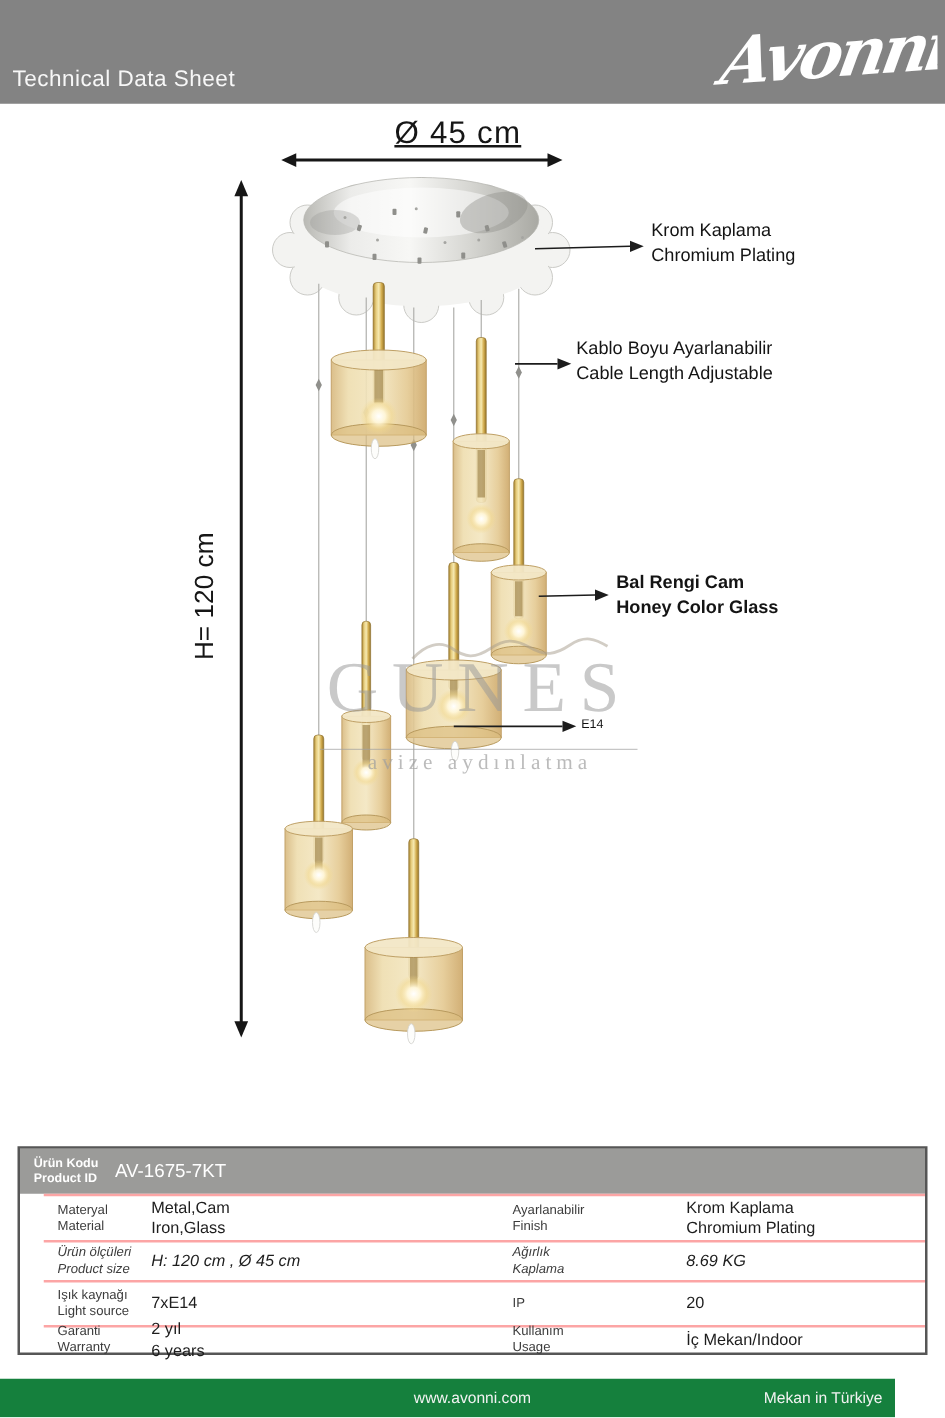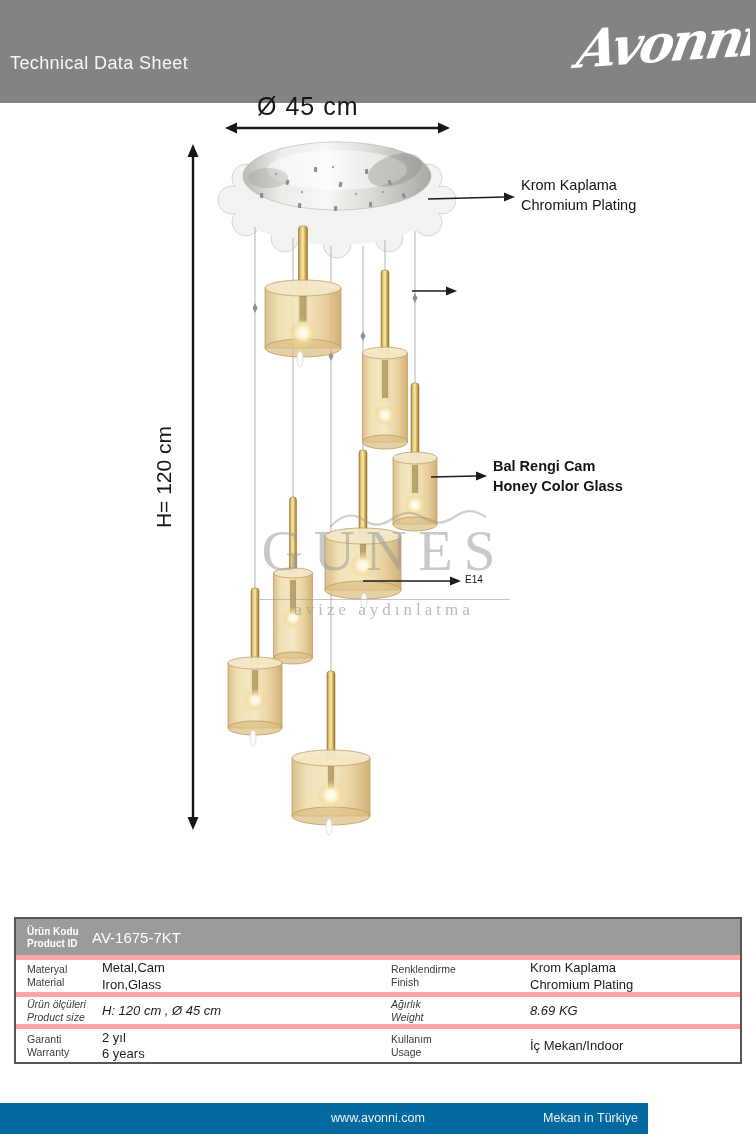--- a/index.html
+++ b/index.html
@@ -1,26 +1,26 @@
 <!DOCTYPE html>
 <html><head>
 <meta charset="utf-8">
 <style>
   html,body{margin:0;padding:0;background:#ffffff;}
   #page{position:relative;width:756px;height:1134px;background:#ffffff;overflow:hidden;
         font-family:"Liberation Sans",sans-serif;}
 
   
-  .hdr{position:absolute;left:0;top:0;width:756px;height:103px;background:#838383;}
+  .hdr{position:absolute;left:0;top:0;width:756px;height:83px;background:#838383;}
   .hdr-title{position:absolute;left:10px;top:53px;font-size:18px;color:#f7f7f7;letter-spacing:0.4px;}
   .logo-svg{position:absolute;right:6px;top:2px;}
 
   
-  .dia-label{position:absolute;left:257px;top:92px;width:160px;text-align:left;
-             font-size:25px;color:#161616;letter-spacing:1px;z-index:4;}
+  .dia-label{position:absolute;left:257px;top:92px;width:160px;text-align:right;
+             font-size:25px;color:#161616;letter-spacing:1px;z-index:4;text-decoration:underline;}
   .h-label{position:absolute;left:105px;top:464px;width:120px;height:26px;text-align:center;
            font-size:21px;color:#161616;transform:rotate(-90deg);z-index:4;}
   .ann{position:absolute;font-size:14.5px;line-height:19.5px;color:#141414;z-index:4;white-space:nowrap;}
   .ann-plating{left:521px;top:176px;}
   .ann-cable{left:461px;top:270px;}
   .ann-glass{left:493px;top:457px;font-weight:bold;}
   .ann-e14{left:465px;top:570px;font-size:10px;}
 
   
   .wm{position:absolute;z-index:2;color:rgba(152,152,152,0.52);font-family:"Liberation Serif",serif;}
@@ -28,34 +28,34 @@
   .wm-line{position:absolute;left:256px;top:599px;width:254px;height:1px;background:rgba(160,160,160,0.6);z-index:2;}
   .wm-sub{left:258px;top:600px;width:252px;text-align:center;font-size:17px;letter-spacing:4px;
           color:rgba(158,158,158,0.7);}
 
   .lamp-svg{position:absolute;left:0;top:0;z-index:1;}
   .over-svg{position:absolute;left:0;top:0;z-index:3;pointer-events:none;}
 
   
   .spec{position:absolute;left:14px;top:917px;width:728px;border:2px solid #565656;box-sizing:border-box;}
   .trow{position:relative;box-sizing:border-box;}
-  .trow + .trow{border-top:5px solid #fca5a5;}
+  .trow + .trow{border-top:2px solid #fca5a5;margin-left:19px;}
   .th-row{height:36px;background:#9b9b99;}
-  .r1{height:37px;} .r2{height:32px;font-style:italic;} .r3{height:36px;} .r4{height:38px;}
+  .r1{height:37px;} .r2{height:32px;font-style:italic;} .r3{height:36px;} .r4{height:22px;}
   .cell{position:absolute;top:50%;transform:translateY(-50%);white-space:nowrap;}
   .lab{left:11px;font-size:10.5px;line-height:13px;color:#3c3c3c;}
   .val{left:86px;font-size:13px;line-height:16.5px;color:#1d1d1d;}
   .lab2{left:375px;font-size:10.5px;line-height:13px;color:#3c3c3c;}
   .val2{left:514px;font-size:13px;line-height:16.5px;color:#1d1d1d;}
   .ph-lab{left:11px;font-size:10px;line-height:11.5px;font-weight:bold;color:#ffffff;}
   .ph-val{left:76px;font-size:15px;color:#ffffff;}
   .cell div:empty{display:none;}
 
   
-  .ftr{position:absolute;left:0;top:1103px;width:648px;height:31px;background:#0369a1;}
+  .ftr{position:absolute;left:0;top:1103px;width:716px;height:31px;background:#15803d;}
   .ftr-site{position:absolute;left:0;top:8px;width:756px;text-align:center;font-size:12.5px;color:#f2f2f2;}
   .ftr-made{position:absolute;right:10px;top:8px;font-size:12.5px;color:#f2f2f2;}
 </style>
 </head>
 <body>
 
 <div id="page">
 
   <div class="hdr">
     <div class="hdr-title">Technical Data Sheet</div>
@@ -261,20 +261,24 @@
     </g>
   </svg>
 
   <div class="dia-label">Ø 45 cm</div>
   <div class="h-label">H= 120 cm</div>
 
   <div class="ann ann-plating">
     <div>Krom Kaplama</div>
     <div>Chromium Plating</div>
   </div>
+  <div class="ann ann-cable">
+    <div>Kablo Boyu Ayarlanabilir</div>
+    <div>Cable Length Adjustable</div>
+  </div>
   <div class="ann ann-glass">
     <div>Bal Rengi Cam</div>
     <div>Honey Color Glass</div>
   </div>
   <div class="ann ann-e14">E14</div>
 
   <div class="spec">
     <div class="trow th-row">
       <div class="cell ph-lab">
         <div>Ürün Kodu</div>
@@ -286,48 +290,66 @@
     <div class="trow r1">
       <div class="cell lab">
         <div>Materyal</div>
         <div>Material</div>
       </div>
       <div class="cell val">
         <div>Metal,Cam</div>
         <div>Iron,Glass</div>
       </div>
       <div class="cell lab2">
-        <div>Renklendirme</div>
+        <div>Ayarlanabilir</div>
         <div>Finish</div>
       </div>
       <div class="cell val2">
         <div>Krom Kaplama</div>
         <div>Chromium Plating</div>
       </div>
     </div>
 
     <div class="trow r2">
       <div class="cell lab">
         <div>Ürün ölçüleri</div>
         <div>Product size</div>
       </div>
       <div class="cell val">
         <div>H: 120 cm , Ø 45 cm</div>
 
       </div>
       <div class="cell lab2">
         <div>Ağırlık</div>
-        <div>Weight</div>
+        <div>Kaplama</div>
       </div>
       <div class="cell val2">
         <div>8.69 KG</div>
 
       </div>
     </div>
 
+    <div class="trow r3">
+      <div class="cell lab">
+        <div>Işık kaynağı</div>
+        <div>Light source</div>
+      </div>
+      <div class="cell val">
+        <div>7xE14</div>
+
+      </div>
+      <div class="cell lab2">
+        <div>IP</div>
+
+      </div>
+      <div class="cell val2">
+        <div>20</div>
+
+      </div>
+    </div>
 
     <div class="trow r4">
       <div class="cell lab">
         <div>Garanti</div>
         <div>Warranty</div>
       </div>
       <div class="cell val">
         <div>2 yıl</div>
         <div>6 years</div>
       </div>

